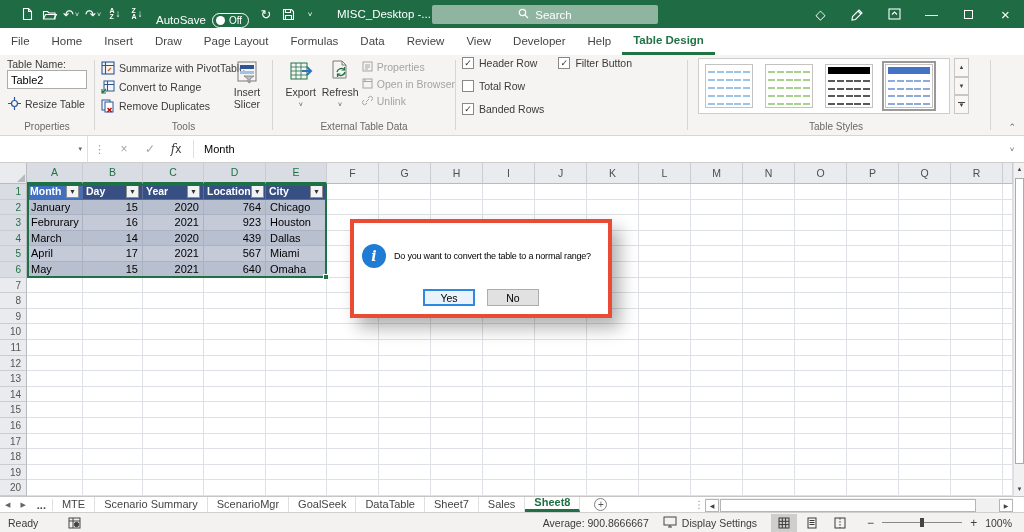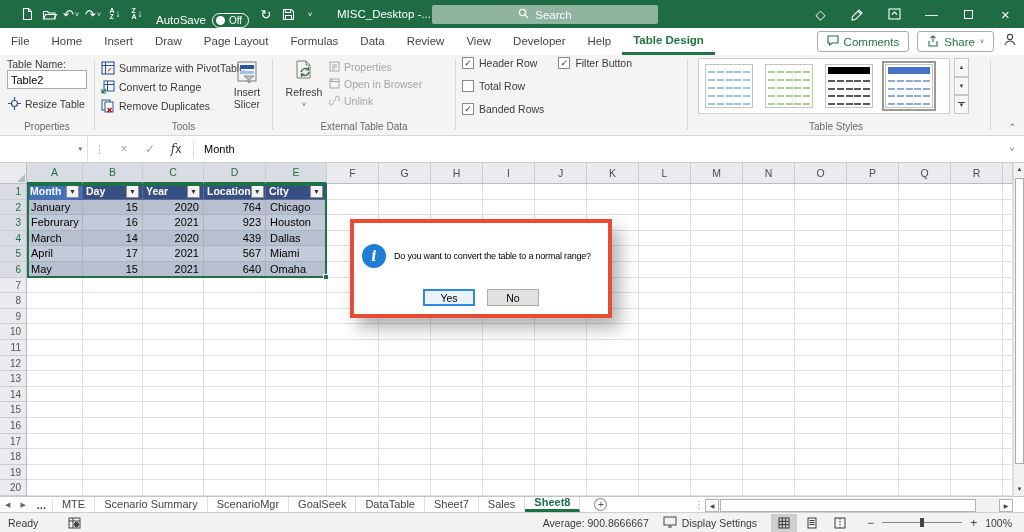--- a/index.html
+++ b/index.html
@@ -231,40 +231,20 @@
         <div class="rtab">Page Layout</div>
         <div class="rtab">Formulas</div>
         <div class="rtab">Data</div>
         <div class="rtab">Review</div>
         <div class="rtab">View</div>
         <div class="rtab">Developer</div>
         <div class="rtab">Help</div>
         <div class="rtab active">Table Design</div>
       </div>
   </div>
-  <div class="tabrow-right">
-    <span class="pillbtn">
-      <span><svg width="12" height="11" viewBox="0 0 12 11" fill="none" stroke="#217346" stroke-width="1.1">
-            <path d="M1 1h10v7H5l-2.5 2V8H1z"></path>
-          </svg></span>
-      <span>Comments</span>
-    </span>
-    <span class="pillbtn">
-      <span><svg width="12" height="12" viewBox="0 0 12 12" fill="none" stroke="#217346" stroke-width="1.1">
-            <path d="M6 7V1M3.5 3L6 1l2.5 2"></path>
-            <path d="M2 6v5h8V6"></path>
-          </svg></span>
-      <span>Share</span>
-      <span style="font-size:7px">˅</span>
-    </span>
-    <span><svg width="16" height="15" viewBox="0 0 16 15" fill="none" stroke="#444" stroke-width="1.1">
-          <circle cx="8" cy="5" r="2.6"></circle>
-          <path d="M3 13c1-3 3-4 5-4s4 1 5 4"></path>
-        </svg></span>
-  </div>
 
   <div class="ribbon">
 
     <div class="rgroup" style="left:0;width:94px">
       <div class="gcontent" style="padding:3px 7px 0">
         <div>Table Name:</div>
         <input class="namein" readonly="" value="Table2" style="">
         <div class="rrow" style="margin-top:5px">
           <span class="icon14">
               <svg width="13" height="13" viewBox="0 0 13 13" fill="none" stroke="#2B579A" stroke-width="1.2">
@@ -321,20 +301,29 @@
               <path d="M9 16h10l-4 3v4l-2-1v-3z" fill="#BFBFBF" stroke="#7B7B7B" stroke-width=".8"></path>
             </svg></span>
         <span>Insert</span>
         <span>Slicer</span>
       </div>
     </div>
     <div class="gdiv" style="left:272px"></div>
 
     <div class="rgroup" style="left:273px;width:182px">
       <div class="gcontent" style="display:flex;padding:2px 0 0 8px">
+        <div class="bigbtn">
+          <span><svg width="24" height="24" viewBox="0 0 24 24" fill="none">
+                <rect x="2" y="3" width="16" height="16" stroke="#217346"></rect>
+                <path d="M2 7h16M7 3v16M2 11h16M2 15h16M12 3v16" stroke="#217346" stroke-width=".8"></path>
+                <path d="M13 11h9M18 7l4 4-4 4" stroke="#2E75B6" stroke-width="2"></path>
+              </svg></span>
+          <span>Export</span>
+          <span class="caret">˅</span>
+        </div>
         <div class="bigbtn">
           <span><svg width="24" height="24" viewBox="0 0 24 24" fill="none">
                 <path d="M5 1h9l4 4v13H5z" stroke="#7B7B7B"></path>
                 <path d="M14 1v4h4" stroke="#7B7B7B"></path>
                 <path d="M9 12a4.5 4.5 0 017.8-2M17 12a4.5 4.5 0 01-7.8 2" stroke="#217346" stroke-width="1.4"></path>
                 <path d="M16.5 7v3h-3M9.5 17v-3h3" stroke="#217346" stroke-width="1.2"></path>
               </svg></span>
           <span>Refresh</span>
           <span class="caret">˅</span>
         </div>

